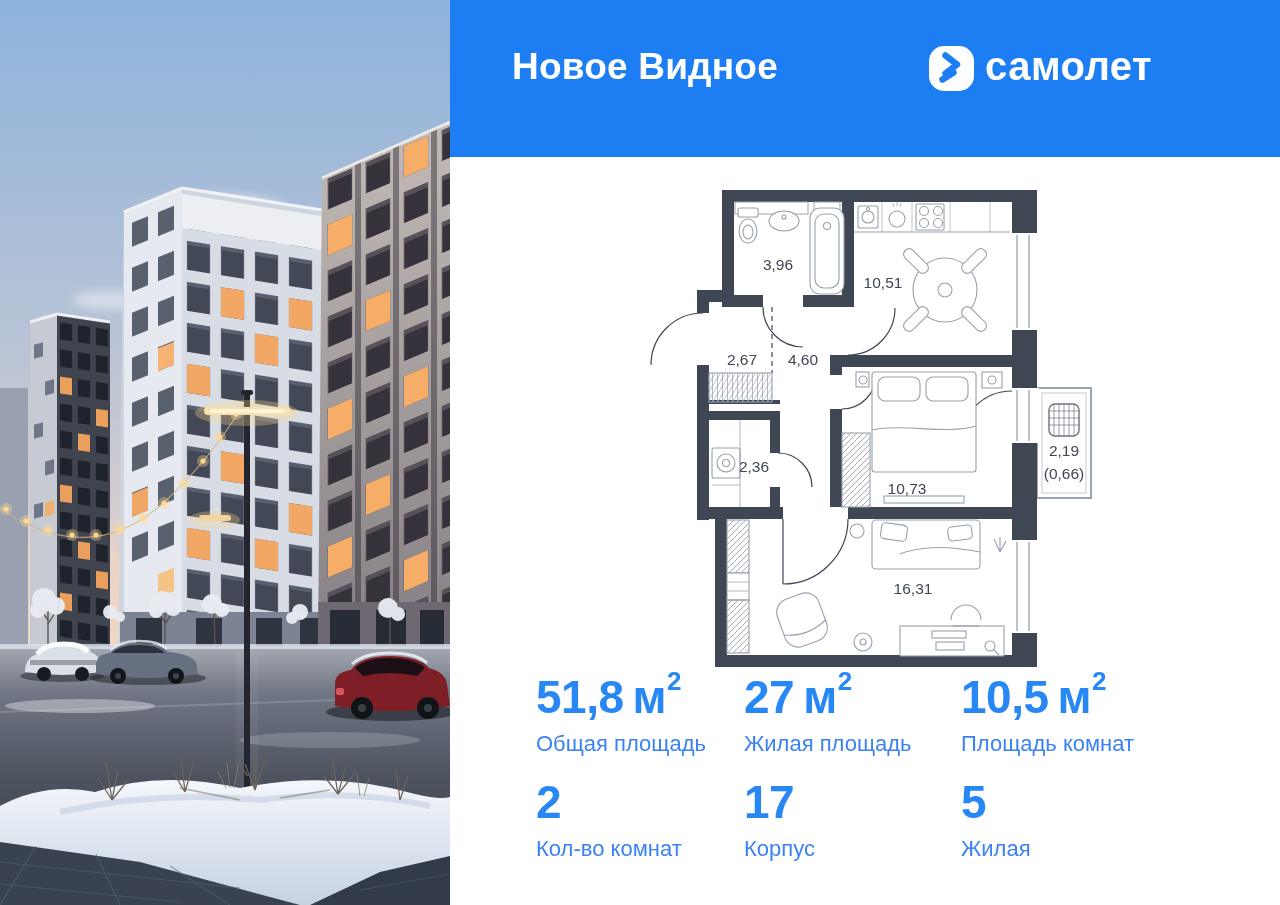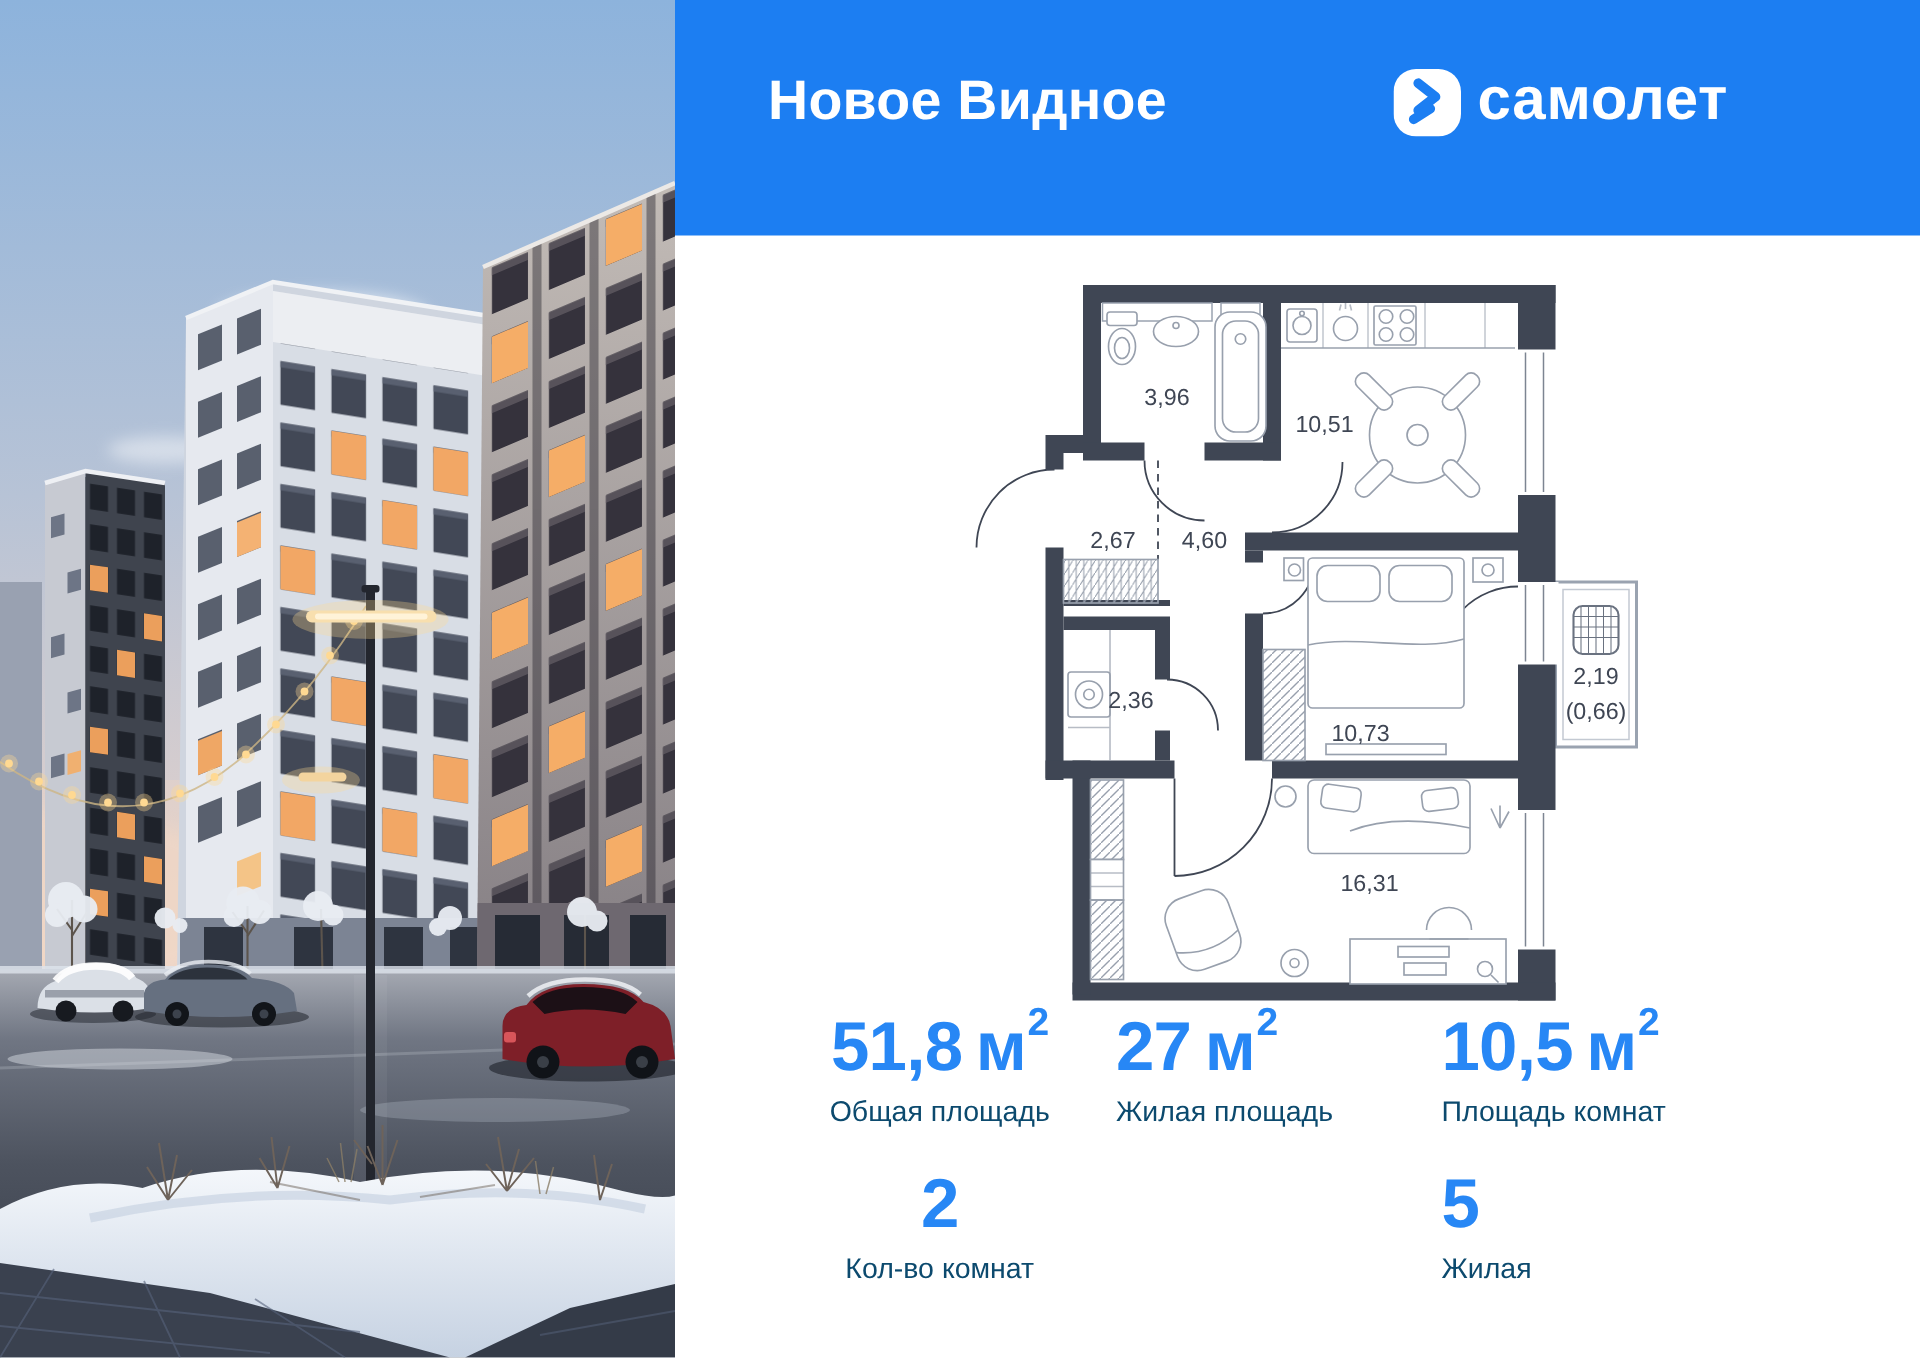--- a/index.html
+++ b/index.html
@@ -9,23 +9,23 @@
   .panel{position:absolute;left:450px;top:0;width:830px;height:905px;background:#fff;}
   .header{position:absolute;left:0;top:0;width:830px;height:157px;background:#1c7ef2;}
   .title{position:absolute;left:62px;top:46px;font-size:37px;font-weight:700;color:#fff;letter-spacing:.2px;white-space:nowrap;}
   .logo{position:absolute;left:479px;top:46px;display:flex;align-items:center;gap:11px;}
   .logo-brand{font-size:40px;font-weight:700;color:#fff;letter-spacing:.5px;line-height:46px;transform:translateY(-5px);}
   .plan{position:absolute;left:200px;top:190px;width:445px;height:490px;}
   .stat{position:absolute;width:207px;}
   .stat-value{font-size:46px;font-weight:700;color:#2787f5;line-height:1;letter-spacing:-.5px;white-space:nowrap;}
   .stat-unit{margin-left:9px;}
   .stat-sup{font-size:26px;font-weight:700;vertical-align:top;position:relative;top:-6px;margin-left:1px;}
-  .stat-label{margin-top:11px;font-size:19px;color:#0c4a6e;white-space:nowrap;}
+  .stat-label{margin-top:11px;font-size:22px;color:#3b82f6;white-space:nowrap;}
   .r1{top:674px;} .r2{top:779px;}
-  .c1{left:73px;text-align:center;} .c2{left:280px;margin-left:14px;} .c3{left:511px;}
+  .c1{left:86px;} .c2{left:280px;margin-left:14px;} .c3{left:511px;}
   svg text{font-family:"Liberation Sans", sans-serif;}
   .room-lbl{font-size:15.5px;fill:#3f4654;font-weight:500;}
 </style>
 </head>
 <body>
 
 <div class="photo" title="Winter evening view of residential buildings with parked cars and snow">
 <svg width="450" height="905" viewBox="0 0 450 905">
   <defs>
     <linearGradient id="sky" x1="0" y1="0" x2="0" y2="1">
@@ -511,18 +511,22 @@
   </div>
   <div class="stat r1 c3">
     <div class="stat-value"><span>10,5</span><span class="stat-unit">м</span><span class="stat-sup">2</span></div>
     <div class="stat-label">Площадь комнат</div>
   </div>
 
   <div class="stat r2 c1">
     <div class="stat-value">2</div>
     <div class="stat-label">Кол-во комнат</div>
   </div>
+  <div class="stat r2 c2">
+    <div class="stat-value">17</div>
+    <div class="stat-label">Корпус</div>
+  </div>
   <div class="stat r2 c3">
     <div class="stat-value">5</div>
     <div class="stat-label">Жилая</div>
   </div>
 
 </div>
 
 </body></html>

